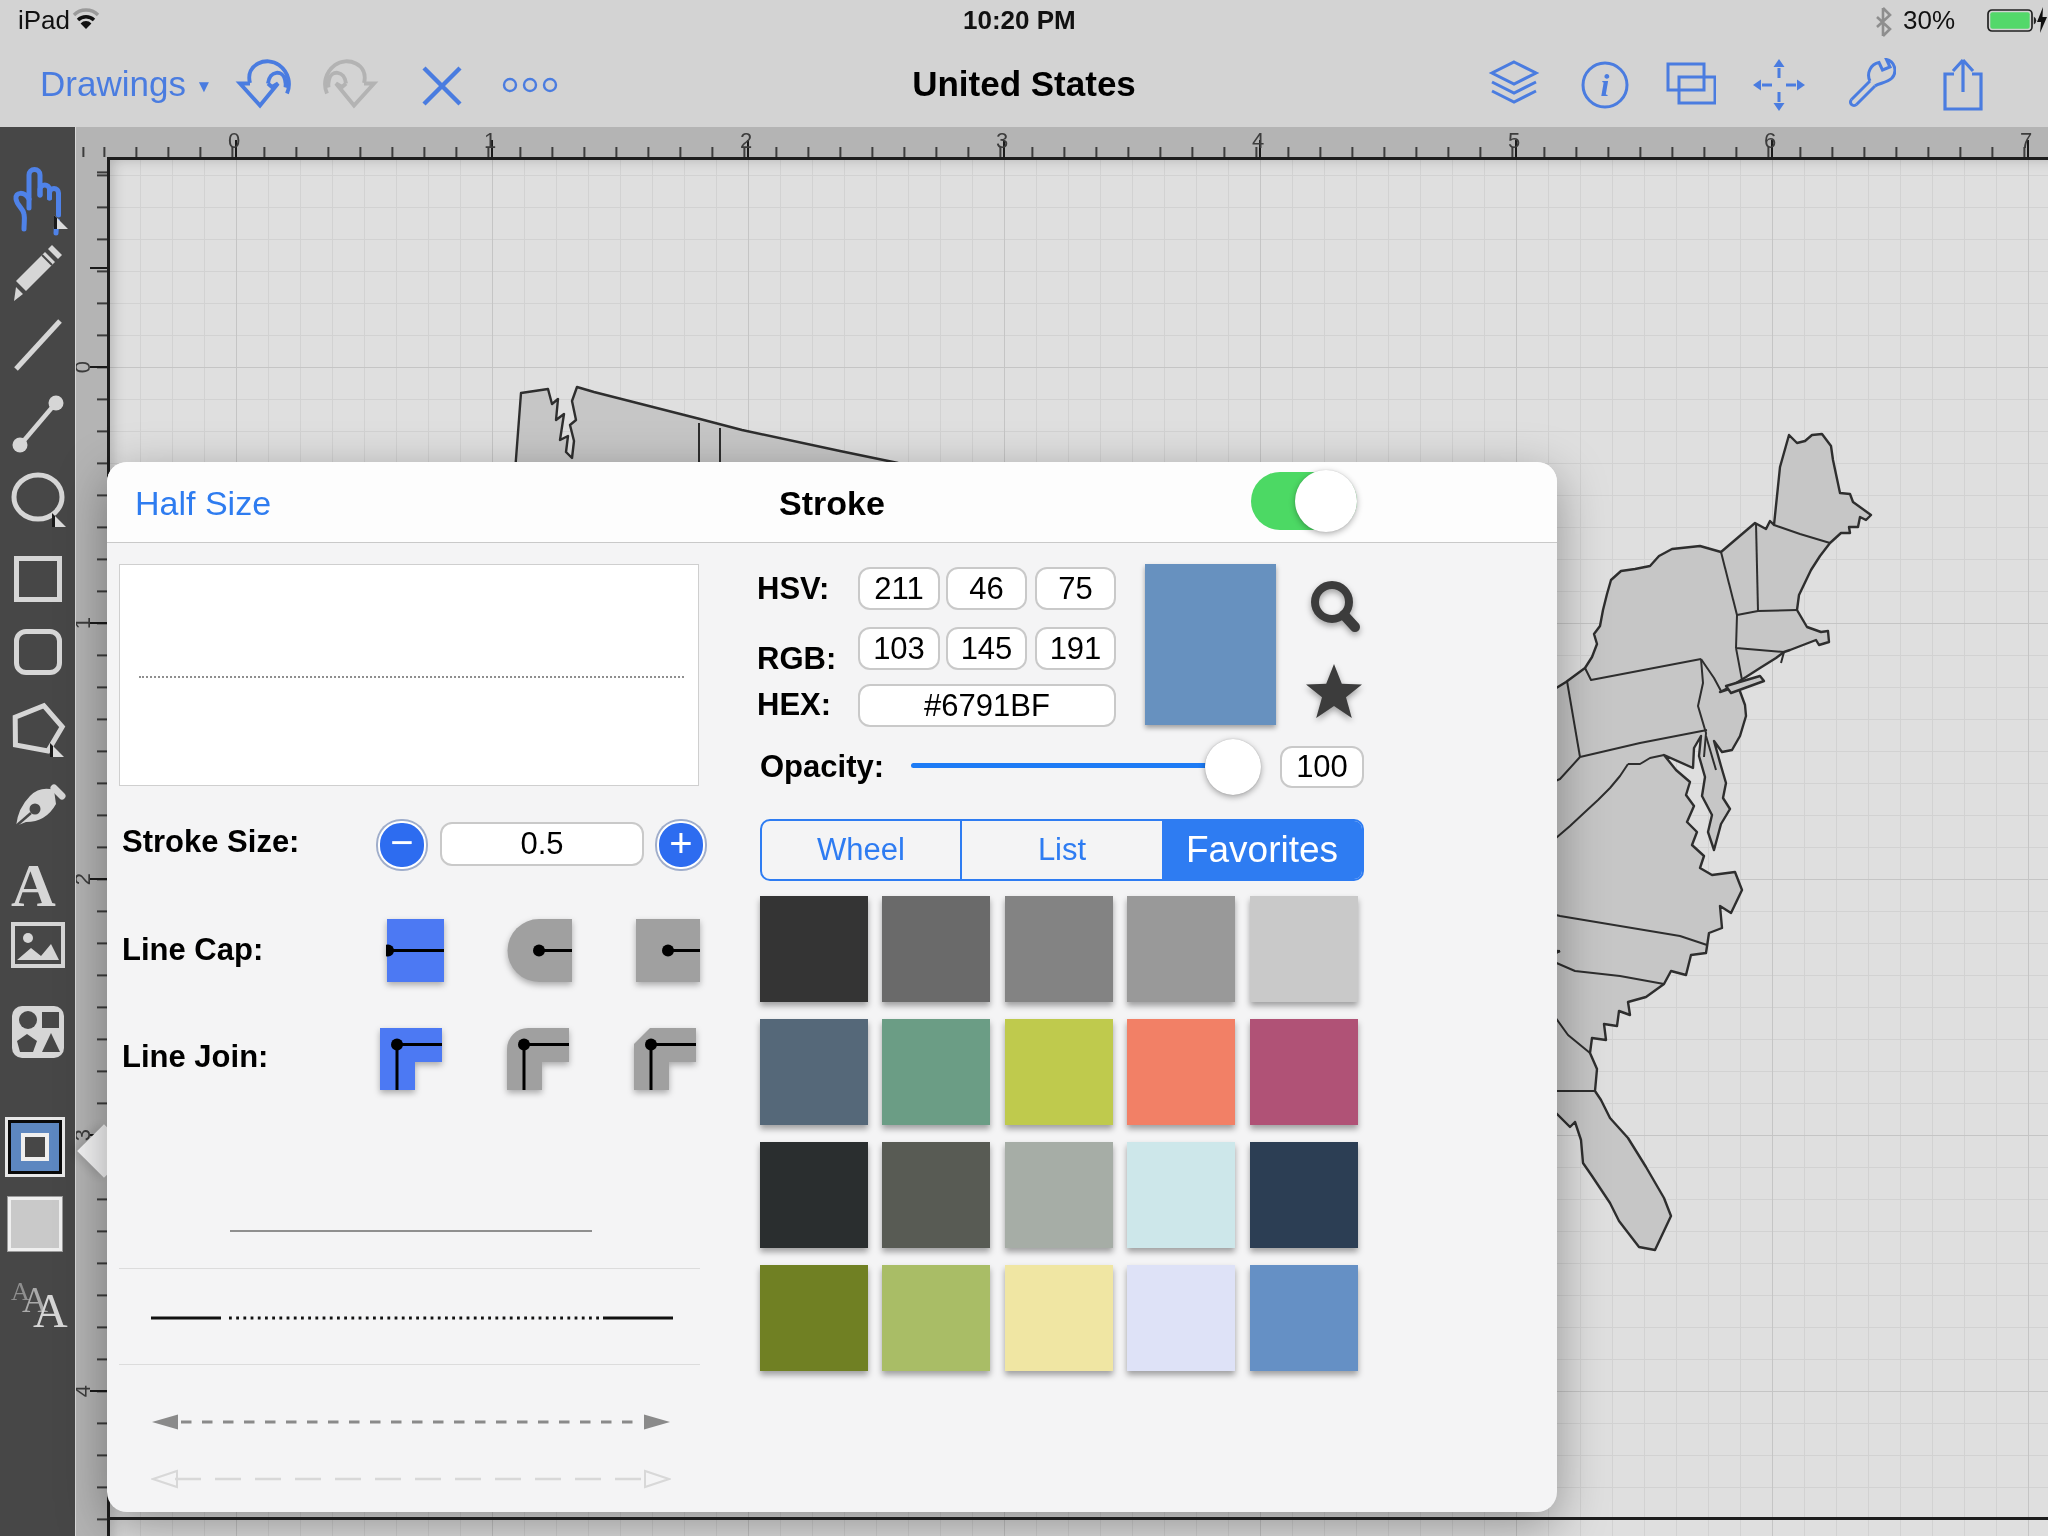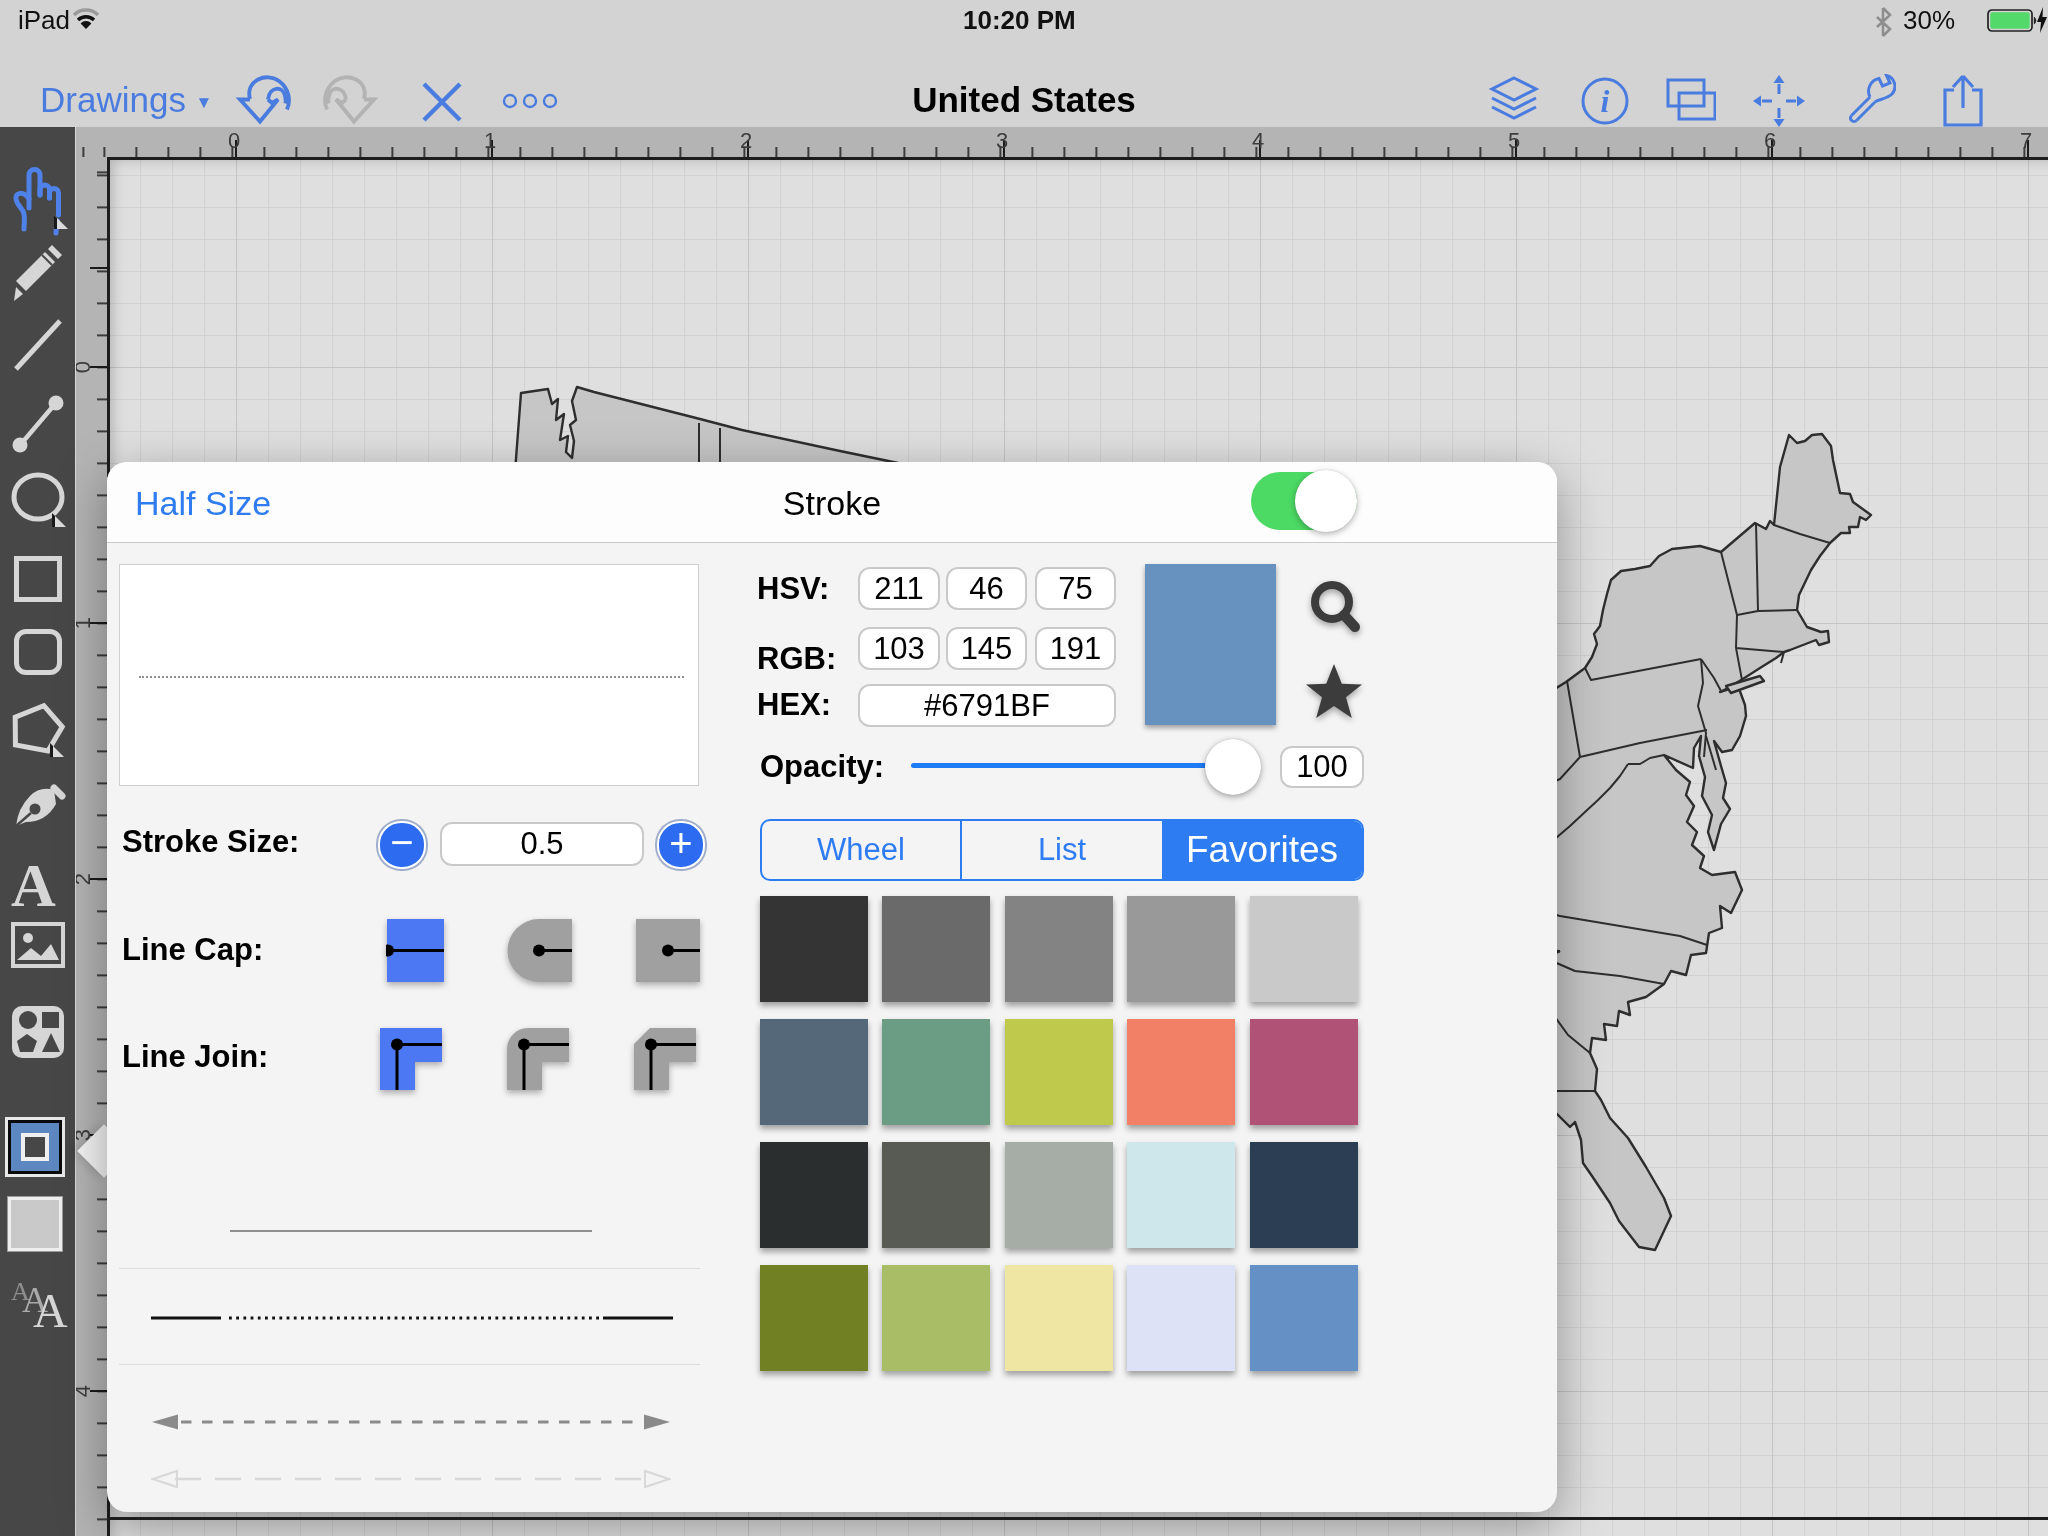--- a/index.html
+++ b/index.html
@@ -1,21 +1,21 @@
 <!DOCTYPE html>
 <html><head><meta charset="utf-8">
 <style>
   html,body{margin:0;padding:0}
   body{width:2048px;height:1536px;position:relative;overflow:hidden;
        font-family:"Liberation Sans",sans-serif;background:#d3d3d3;}
   .abs{position:absolute}
   
   #status{left:0;top:0;width:2048px;height:40px;font-size:26px;color:#111;}
   
-  #toolbar{left:0;top:56px;width:2048px;height:87px;}
+  #toolbar{left:0;top:40px;width:2048px;height:87px;}
   .blue{color:#4a7ce0}
   
   #hruler{left:75px;top:127px;width:1973px;height:30px;background:#b4b4b4;overflow:hidden;
     background-image:
       repeating-linear-gradient(90deg,#1a1a1a 0 2px,transparent 2px 256px),
       repeating-linear-gradient(90deg,#3c3c3c 0 1.6px,transparent 1.6px 32px);
     background-size:100% 17px,100% 10px;
     background-position:160px 100%,28.4px 100%;
     background-repeat:repeat-x;}
   #vruler{left:75px;top:157px;width:32px;height:1379px;background:#b4b4b4;overflow:hidden;border-right:3px solid #1d1d1d;
@@ -294,21 +294,21 @@
 
     <circle cx="1463" cy="849" r="15" fill="none" stroke="#dcdcdc" stroke-width="6"></circle>
     <circle cx="1463" cy="849" r="12" fill="#c8382c"></circle>
   </svg>
 </div>
 
 <div id="poparrow" class="abs"></div>
 <div id="popover" class="abs">
   <div id="pophead"></div>
   <span class="abs" style="left:28px;top:22px;font-size:34px;color:#2e7cf0">Half Size</span>
-  <span class="abs" style="left:0;top:22px;width:100%;text-align:center;font-size:34px;font-weight:normal">Stroke</span>
+  <span class="abs" style="left:0;top:22px;width:100%;text-align:center;font-size:34px;font-weight:bold">Stroke</span>
 
   <div class="abs" style="left:1144px;top:10px;width:106px;height:58px;border-radius:29px;background:#4cd964"></div>
   <div class="abs" style="left:1188px;top:8px;width:62px;height:62px;border-radius:31px;background:#fff;box-shadow:0 2px 6px rgba(0,0,0,.3),0 0 1px rgba(0,0,0,.2)"></div>
 
   <div class="abs" style="left:12px;top:102px;width:578px;height:220px;background:#fff;border:1.5px solid #cfcfcf">
     <div style="position:absolute;left:19px;top:111px;width:545px;border-top:2px dotted #8f8f8f"></div>
   </div>
 
   <span class="lbl" style="left:650px;top:109px">HSV:</span>
   <div class="fld" style="left:751px;top:105px;width:78px;height:39px">211</div>

